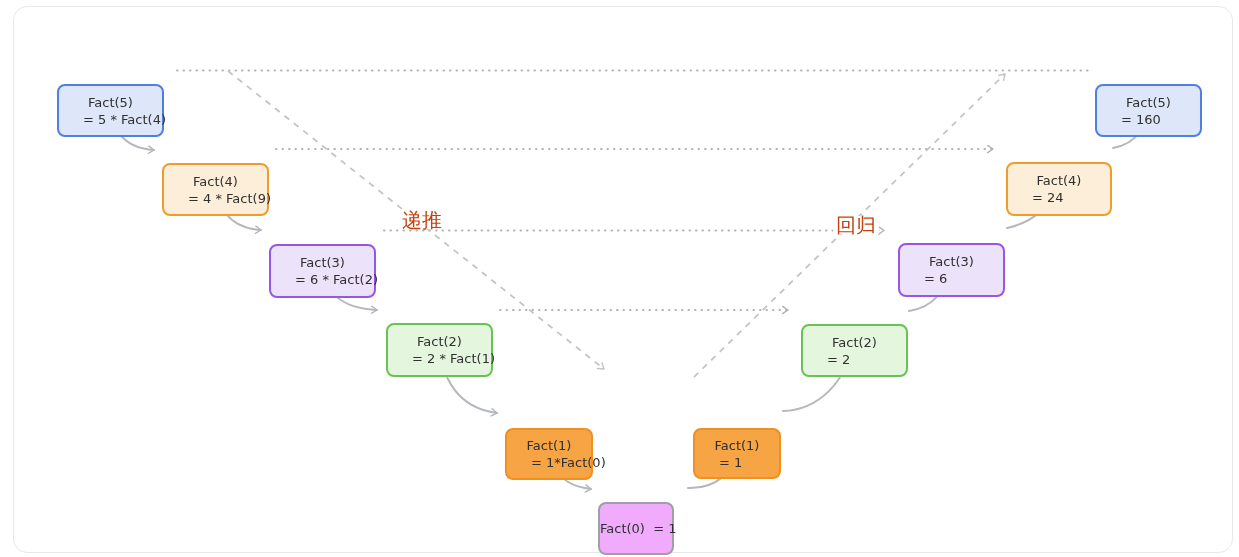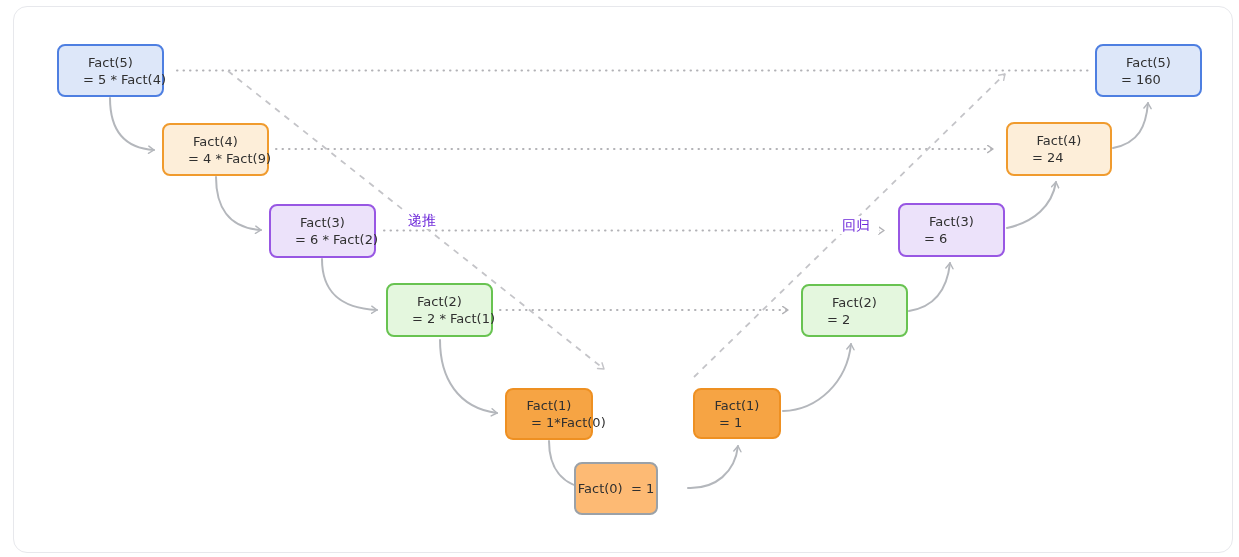--- a/index.html
+++ b/index.html
@@ -23,29 +23,30 @@
     pointer-events: none;
   }
   .node {
     position: absolute;
     box-sizing: border-box;
     border: 2px solid #888;
     border-radius: 8px;
     display: flex; flex-direction: column; justify-content: center;
     font-size: 13px;
     color: #303030;
+    margin-top: 40px;
   }
   .node .l1 { text-align: center; white-space: pre; line-height: 17px; }
   .node .l2 { text-align: left; padding-left: 24px; white-space: pre; line-height: 17px; }
   .node .l2:empty { display: none; }
   .edge-label {
     position: absolute;
-    font-size: 14px;
+    font-size: 20px;
     line-height: 18px;
-    color: #6d28d9;
+    color: #c2410c;
     background: #ffffff;
     padding: 0 3px;
     text-align: center;
   }
 </style>
 </head>
 <body>
 
 <div class="frame" style="border-color: rgb(231, 232, 236);"></div>
 
@@ -99,21 +100,21 @@
   <div class="node" style="left: 386px; top: 283px; width: 107px; height: 54px; background: rgb(228, 247, 222); border-color: rgb(104, 195, 81); color: rgb(48, 48, 48);">
     <div class="l1">Fact(2)</div>
     <div class="l2">= 2 * Fact(1)</div>
   </div>
 
   <div class="node" style="left: 505px; top: 388px; width: 88px; height: 52px; background: rgb(246, 164, 68); border-color: rgb(238, 144, 34); color: rgb(48, 48, 48);">
     <div class="l1">Fact(1)</div>
     <div class="l2">= 1*Fact(0)</div>
   </div>
 
-  <div class="node" style="left: 574px; top: 462px; width: 84px; height: 53px; background: #fdba74; border-color: rgb(155, 161, 167); color: rgb(48, 48, 48);">
+  <div class="node" style="left: 598px; top: 462px; width: 76px; height: 53px; background: #f0abfc; border-color: rgb(155, 161, 167); color: rgb(48, 48, 48);">
     <div class="l1">Fact(0)  = 1</div>
 
   </div>
 
   <div class="node" style="left: 693px; top: 388px; width: 88px; height: 51px; background: rgb(246, 164, 68); border-color: rgb(238, 144, 34); color: rgb(48, 48, 48);">
     <div class="l1">Fact(1)</div>
     <div class="l2">= 1</div>
   </div>
 
   <div class="node" style="left: 801px; top: 284px; width: 107px; height: 53px; background: rgb(228, 247, 222); border-color: rgb(104, 195, 81); color: rgb(48, 48, 48);">

